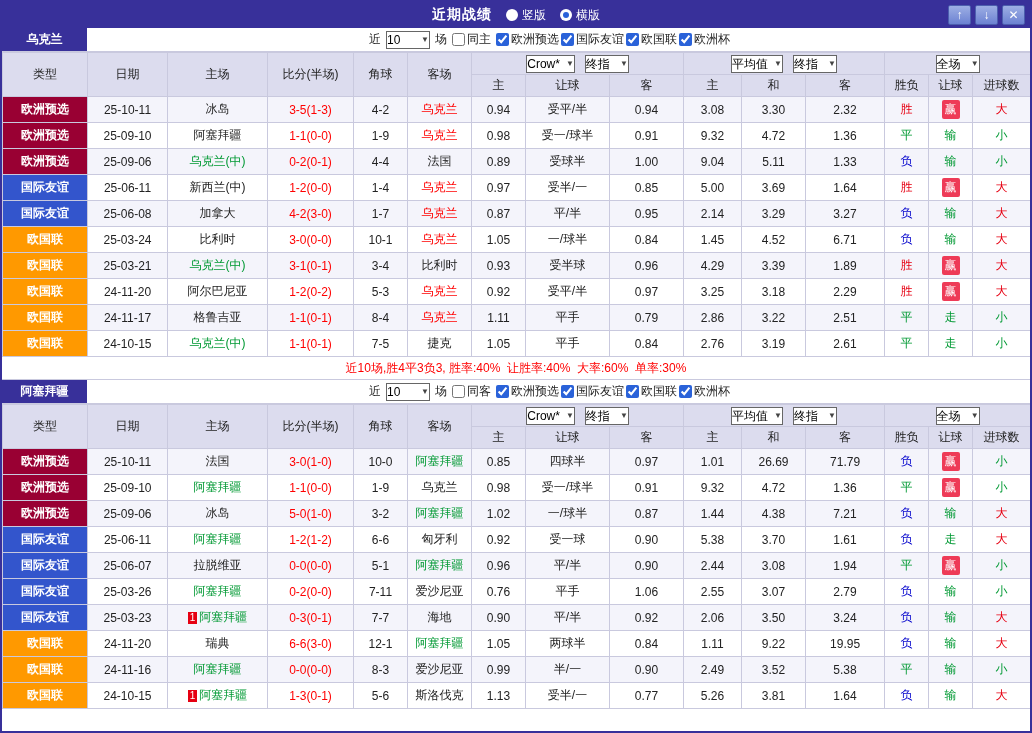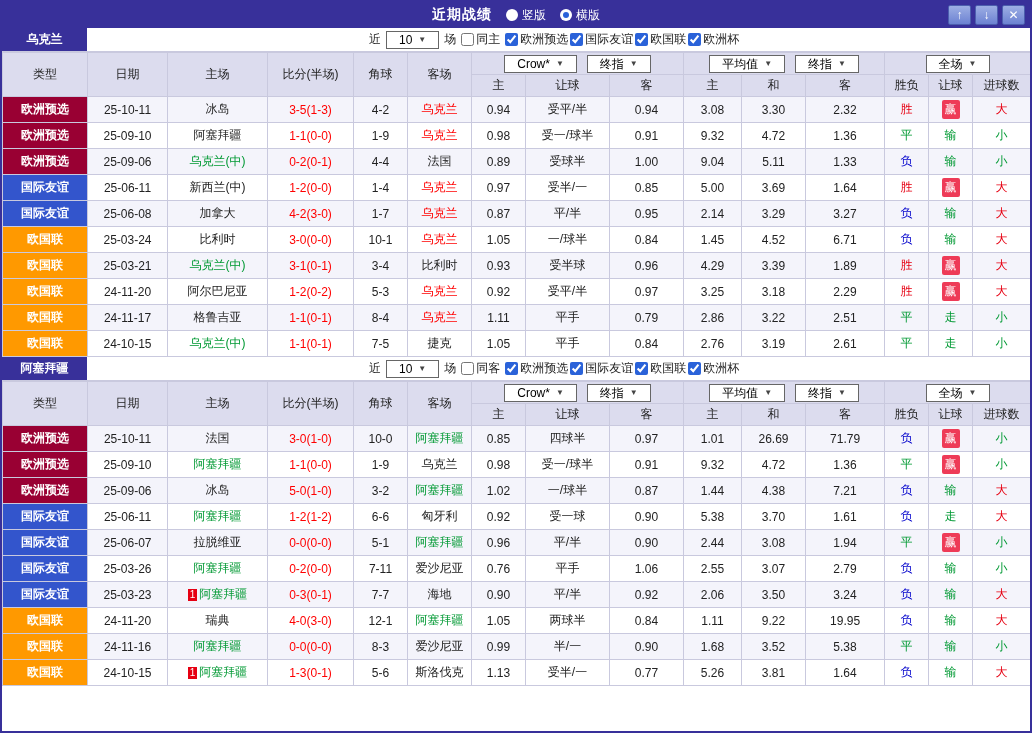--- a/index.html
+++ b/index.html
@@ -19,21 +19,21 @@
 
   
   .teambar { flex:0 0 24px; display:flex; align-items:center; background:#fff; border-bottom:1px solid #c9c9de; }
   .teamname { width:85px; align-self:stretch; background:#38309a; color:#fff; font-weight:bold; display:flex; align-items:center; justify-content:center; }
   .filters { display:flex; align-items:center; gap:5px; margin-left:282px; white-space:nowrap; }
   .chk { display:inline-flex; align-items:center; gap:1px; cursor:pointer; }
   input[type=checkbox] { width:13px; height:13px; margin:0 1px 0 0; accent-color:#2a62d9; }
   .league-checks { display:inline-flex; align-items:center; gap:2px; }
 
   
-  .sel { display:inline-flex; align-items:center; justify-content:space-between; gap:6px; background:#fff; border:1px solid #666; padding:1px 12px; min-width:44px; cursor:pointer; line-height:14px; color:#000; }
+  .sel { display:inline-flex; align-items:center; justify-content:space-between; gap:6px; background:#fff; border:1px solid #666; padding:1px 0; min-width:44px; cursor:pointer; line-height:14px; color:#000; }
   .sel .arr { font-size:8px; color:#444; }
   .selrow { display:flex; justify-content:center; align-items:center; gap:10px; }
 
   
   table { border-collapse:collapse; table-layout:fixed; width:1028px; }
   th,td { border:1px solid #c9c9de; text-align:center; padding:0 1px; white-space:nowrap; overflow:hidden; }
   thead th { background:#dcdcee; font-weight:normal; color:#222; height:22px; }
   tbody td { height:26px; background:#fff; }
   tr.alt td { background:#f4f4fb; }
   td.lg { color:#fff; font-weight:bold; }
@@ -351,20 +351,21 @@
             <td>0.84</td>
             <td>2.76</td>
             <td>3.19</td>
             <td>2.61</td>
             <td class="g">平</td>
             <td><span class="hres hp">走</span></td>
             <td class="sml">小</td>
           </tr>
         </tbody>
     </table>
+    <div class="summary">近10场,胜4平3负3, 胜率:40%  让胜率:40%  大率:60%  单率:30%</div>
   </div>
 
   <div class="section">
     <div class="teambar">
       <div class="teamname">阿塞拜疆</div>
       <div class="filters">
         <span>近</span>
         <span class="sel">
             <span>10</span>
             <span class="arr">▼</span>
@@ -582,21 +583,21 @@
             <td>3.50</td>
             <td>3.24</td>
             <td class="b">负</td>
             <td><span class="hres hl">输</span></td>
             <td class="big">大</td>
           </tr>
           <tr class="">
             <td class="lg unl">欧国联</td>
             <td>24-11-20</td>
             <td class="team ">瑞典</td>
-            <td class="score">4-0(3-0)</td>
+            <td class="score">6-6(3-0)</td>
             <td>12-1</td>
             <td class="team green">阿塞拜疆</td>
             <td>1.05</td>
             <td>两球半</td>
             <td>0.84</td>
             <td>1.11</td>
             <td>9.22</td>
             <td>19.95</td>
             <td class="b">负</td>
             <td><span class="hres hl">输</span></td>
@@ -605,21 +606,21 @@
           <tr class="alt">
             <td class="lg unl">欧国联</td>
             <td>24-11-16</td>
             <td class="team green">阿塞拜疆</td>
             <td class="score">0-0(0-0)</td>
             <td>8-3</td>
             <td class="team ">爱沙尼亚</td>
             <td>0.99</td>
             <td>半/一</td>
             <td>0.90</td>
-            <td>1.68</td>
+            <td>2.49</td>
             <td>3.52</td>
             <td>5.38</td>
             <td class="g">平</td>
             <td><span class="hres hl">输</span></td>
             <td class="sml">小</td>
           </tr>
           <tr class="">
             <td class="lg unl">欧国联</td>
             <td>24-10-15</td>
             <td class="team green"><span class="b1">1</span>阿塞拜疆</td>

